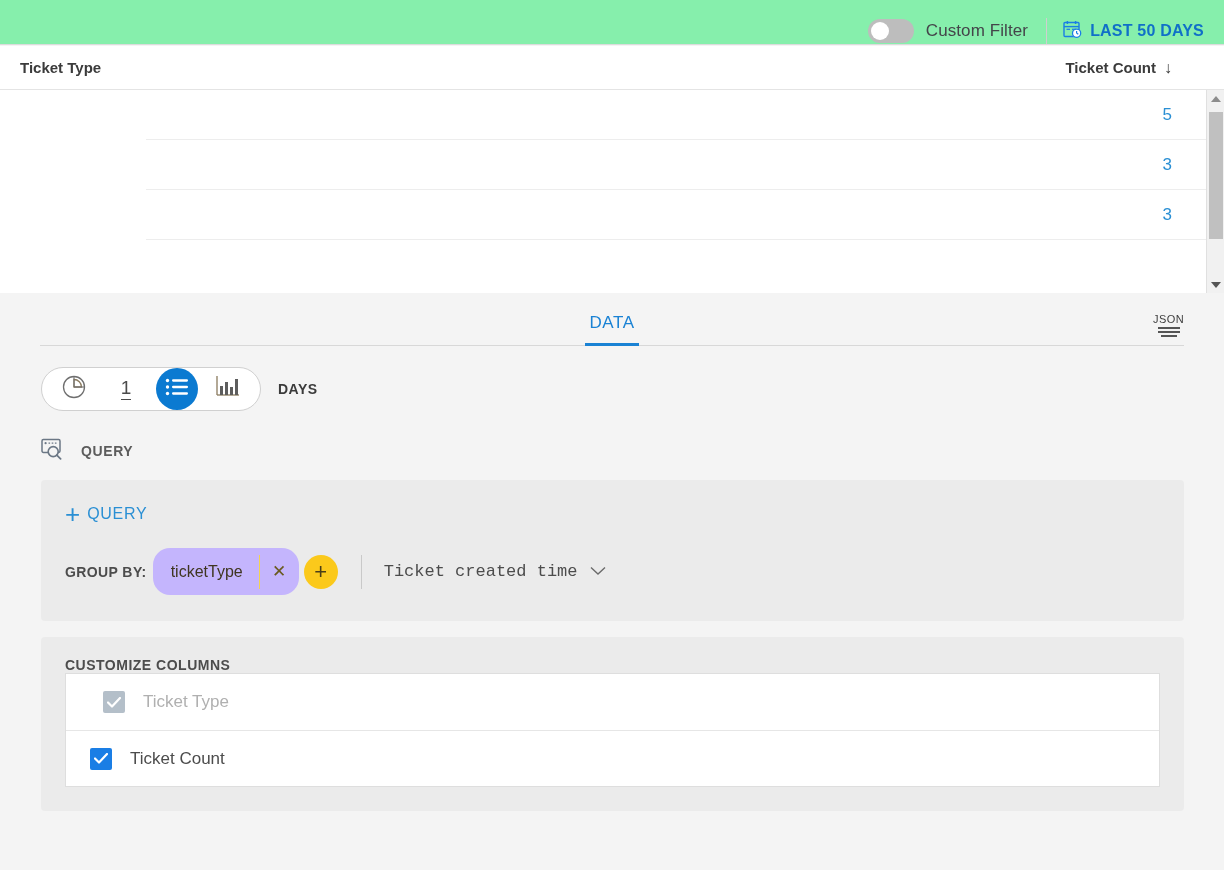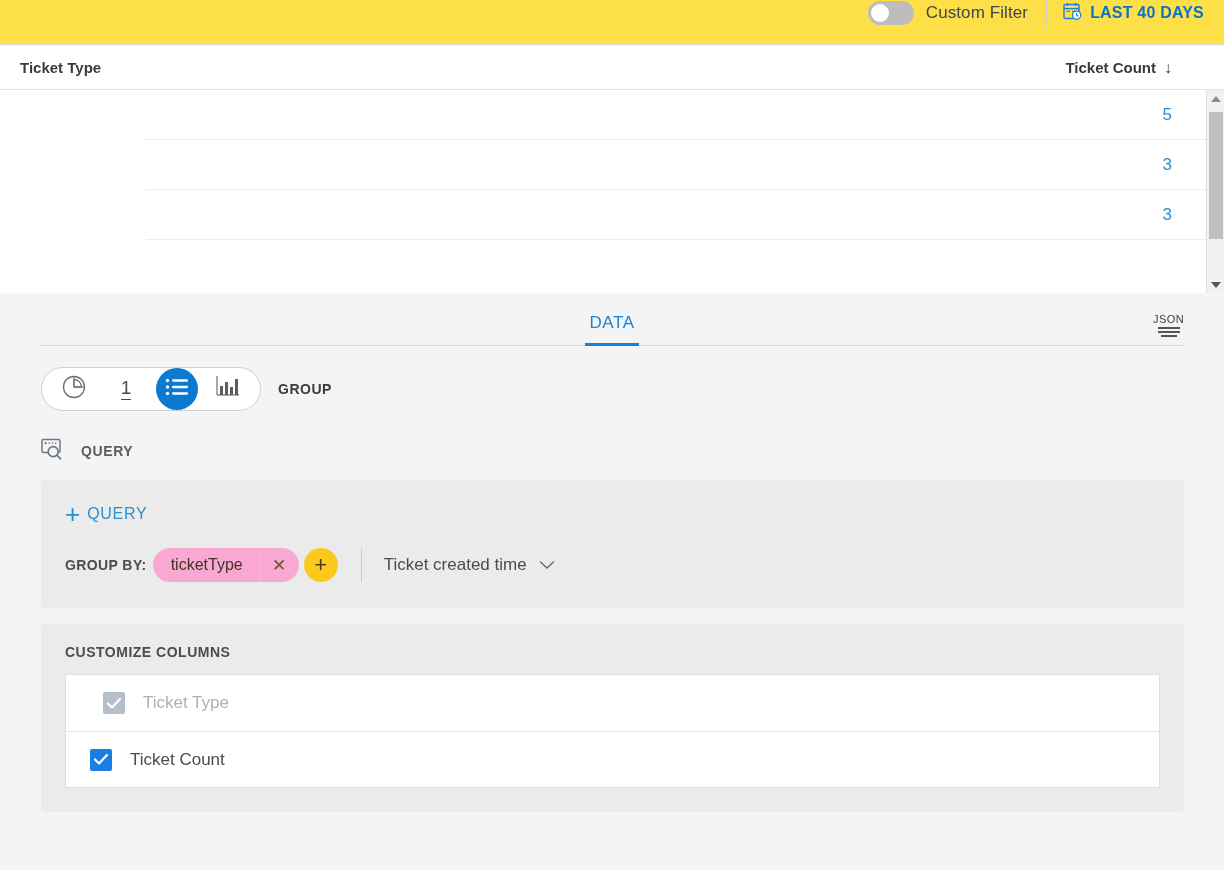--- a/index.html
+++ b/index.html
@@ -8,23 +8,23 @@
     width: 1224px; height: 870px;
     font-family: "Liberation Sans", sans-serif;
     background: #f4f4f4;
     overflow: hidden;
   }
 
   
   .topbar {
     position: absolute; top: 0; left: 0;
     width: 1224px; height: 45px;
-    background: #fde047;
+    background: #86efac;
     border-bottom: 1px solid #dcdcdc;
-    display: flex; align-items: flex-start; justify-content: flex-end;
+    display: flex; align-items: flex-end; justify-content: flex-end;
   }
   .topbar-inner { display: flex; align-items: center; padding-right: 20px; }
   .toggle {
     width: 46px; height: 24px; border-radius: 12px;
     background: #bdbdbd; position: relative; margin-right: 12px;
     cursor: pointer; flex: none;
   }
   .toggle .knob {
     position: absolute; top: 3px; left: 3px;
     width: 18px; height: 18px; border-radius: 50%;
@@ -175,43 +175,43 @@
   .add-query {
     display: flex; align-items: center; padding-left: 24px;
     color: #2a8fd4; cursor: pointer; width: max-content;
   }
   .add-query .plus { font-size: 26px; line-height: 20px; font-weight: 300; margin-right: 7px; }
   .add-query .lbl { font-size: 16px; letter-spacing: .7px; }
 
   .groupby-row { display: flex; align-items: center; padding: 24px 0 0 24px; }
   .gb-label { font-size: 14px; font-weight: bold; color: #4c4c4c; letter-spacing: .4px; margin-right: 6px; }
   .pill {
-    display: flex; align-items: center; height: 34px;
-    background: #f9a8d4; border-radius: 17px; overflow: hidden;
+    display: flex; align-items: center; height: 47px;
+    background: #c4b5fd; border-radius: 17px; overflow: hidden;
   }
   .pill .pill-text { padding: 0 16px 0 18px; font-size: 16px; color: #3f3520; }
   .pill .pill-x {
     width: 40px; height: 34px; display: flex; align-items: center; justify-content: center;
     border-left: 1px solid #f4d44f; color: #6a5a20; font-size: 17px; cursor: pointer;
   }
   .pill-add {
     width: 34px; height: 34px; border-radius: 50%; background: #fbc91b;
     display: flex; align-items: center; justify-content: center;
     margin-left: 5px; color: #4a3e18; font-size: 22px; font-weight: 300; cursor: pointer;
   }
   .gb-divider { width: 1px; height: 34px; background: #c9c9c9; margin: 0 22px 0 23px; }
-  .time-select { display: flex; align-items: center; cursor: pointer; }
+  .time-select { display: flex; align-items: center; cursor: pointer; font-family: Liberation Mono, monospace; }
   .time-select .tstext { font-size: 17px; color: #4c4c4c; }
   .time-select .chev { margin-left: 12px; }
 
   
   .card.cols-card { padding: 20px 24px 24px 24px; }
   .cols-title {
     font-size: 14px; font-weight: bold; color: #4c4c4c;
-    letter-spacing: .5px; margin-bottom: 14px;
+    letter-spacing: .5px; 
   }
   .cols-box { background: #ffffff; border: 1px solid #dedede; }
   .col-item { display: flex; align-items: center; height: 56px; padding: 0 14px 0 24px; }
   .col-item + .col-item { border-top: 1px solid #e6e6e6; }
   .col-item.first { padding-left: 37px; }
   .chk {
     width: 22px; height: 22px; border-radius: 2px;
     display: flex; align-items: center; justify-content: center;
     flex: none; cursor: pointer;
   }
@@ -238,21 +238,21 @@
           <line x1="1" y1="6.6" x2="16" y2="6.6" stroke="#1a7ee5" stroke-width="1.4"></line>
           <line x1="4.4" y1="1" x2="4.4" y2="4" stroke="#1a7ee5" stroke-width="1.4"></line>
           <line x1="12.6" y1="1" x2="12.6" y2="4" stroke="#1a7ee5" stroke-width="1.4"></line>
           <line x1="3.5" y1="9.3" x2="7" y2="9.3" stroke="#1a7ee5" stroke-width="1.2"></line>
           <line x1="9" y1="9.3" x2="13" y2="9.3" stroke="#1a7ee5" stroke-width="1.2"></line>
           <circle cx="13.6" cy="13.2" r="4.1" fill="#ffffff" stroke="#1a7ee5" stroke-width="1.3"></circle>
           <line x1="13.6" y1="10.9" x2="13.6" y2="13.2" stroke="#1a7ee5" stroke-width="1.2"></line>
           <line x1="13.6" y1="13.2" x2="15.3" y2="14.1" stroke="#1a7ee5" stroke-width="1.2"></line>
         </svg>
       </span>
-      <span class="daterange-text">LAST 40 DAYS</span>
+      <span class="daterange-text">LAST 50 DAYS</span>
     </div>
   </div>
 </div>
 
 <div class="table-area">
 
   <div class="table-head">
     <div class="th">Ticket Type</div>
     <div class="th right">
       <span>Ticket Count</span>
@@ -345,21 +345,21 @@
             <line x1="2" y1="20" x2="24" y2="20" stroke="#8a7a5e" stroke-width="1.3"></line>
             <rect x="5" y="11" width="3" height="9" fill="#5d5d5d"></rect>
             <rect x="10" y="7" width="3" height="13" fill="#5d5d5d"></rect>
             <rect x="15" y="12" width="3" height="8" fill="#5d5d5d"></rect>
             <rect x="20" y="4" width="3" height="16" fill="#5d5d5d"></rect>
           </svg>
         </span>
       </div>
 
     </div>
-    <div class="list-label">GROUP</div>
+    <div class="list-label">DAYS</div>
   </div>
 
   <div class="query-head">
     <span>
       <svg width="26" height="22" viewBox="0 0 26 22">
         <rect x="1" y="1.5" width="18" height="13" rx="1.4" fill="none" stroke="#6b7785" stroke-width="1.5"></rect>
         <circle cx="4.6" cy="5.2" r="1.1" fill="#6b7785"></circle>
         <line x1="7.5" y1="5.2" x2="16" y2="5.2" stroke="#6b7785" stroke-width="1.2" stroke-dasharray="1.6 1.6"></line>
         <circle cx="12.2" cy="13.6" r="5" fill="#f4f4f4" stroke="#6b7785" stroke-width="1.6"></circle>
         <line x1="15.8" y1="17.2" x2="19.6" y2="20.8" stroke="#6b7785" stroke-width="1.8" stroke-linecap="round"></line>

